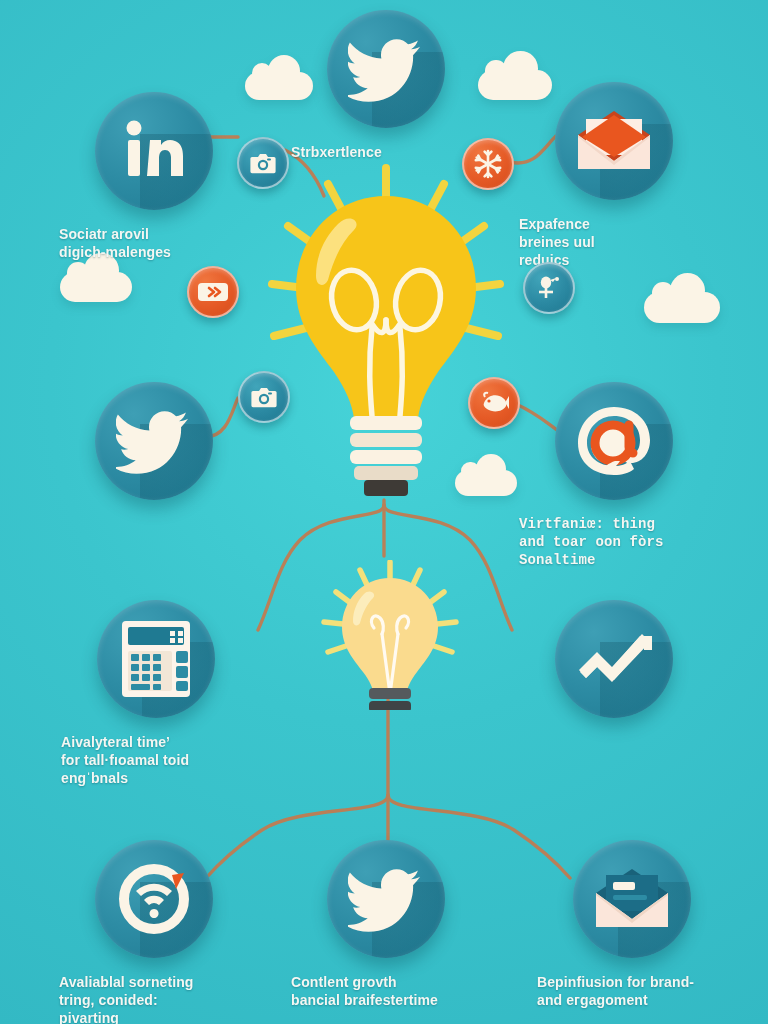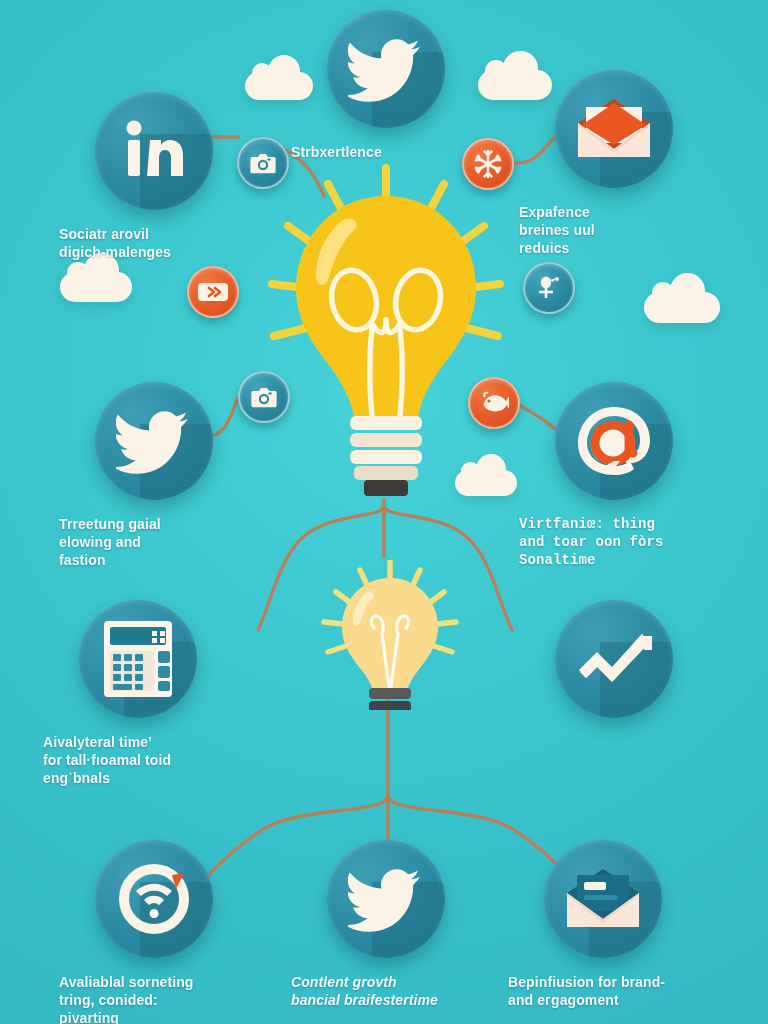--- a/index.html
+++ b/index.html
@@ -193,56 +193,55 @@
         <div class="caption">Sociatr arovil<br>digich-malenges</div>
       </div>
       <div class="node" style="left: 327px; top: 10px;">
         <div class="disc">
           <svg width="76" height="66" viewBox="0 0 76 66">
             <path fill="#fbf4e6" d="M74,9 c-3,1.4 -6,2.3 -9.3,2.7 c3.4,-2 5.9,-5.2 7.1,-9 c-3.1,1.9 -6.6,3.2 -10.3,3.9 C58.6,3.3 54.3,1.3 49.6,1.3 c-9,0 -16.3,7.3 -16.3,16.3 c0,1.3 0.1,2.5 0.4,3.7 C20.2,20.6 8.6,14.3 0.9,4.7 c-1.4,2.4 -2.2,5.2 -2.2,8.2 c0,5.7 2.9,10.7 7.3,13.6 c-2.7,-0.1 -5.2,-0.8 -7.4,-2 v0.2 c0,7.9 5.6,14.5 13.1,16 c-1.4,0.4 -2.8,0.6 -4.3,0.6 c-1,0 -2.1,-0.1 -3.1,-0.3 c2.1,6.5 8.1,11.2 15.2,11.4 c-5.6,4.4 -12.6,7 -20.2,7 c-1.3,0 -2.6,-0.1 -3.9,-0.2 c7.2,4.6 15.8,7.3 25,7.3 c30,0 46.4,-24.8 46.4,-46.4 c0,-0.7 0,-1.4 -0.1,-2.1 C69.1,15.1 71.8,12.3 74,9 z" transform="translate(1,2) scale(0.96)"></path>
           </svg>
         </div>
         <div class="caption">Strbxertlence</div>
       </div>
-      <div class="node" style="left: 555px; top: 70px;">
+      <div class="node" style="left: 555px; top: 82px;">
         <div class="disc">
           <svg width="80" height="64" viewBox="0 0 80 64">
             <g>
               <path d="M40,2 L76,26 L76,58 L4,58 L4,26 Z" fill="#c8441c"></path>
               <path d="M12,10 L68,10 L68,46 L12,46 Z" fill="#fdeee4"></path>
               <path d="M40,6 L72,28 L40,48 L8,28 Z" fill="#e9561f"></path>
               <path d="M4,26 L40,52 L76,26 L76,60 L4,60 Z" fill="#fbe6da"></path>
               <path d="M4,26 L40,52 L76,26 L76,28 L40,56 L4,28 Z" fill="#f3d7c8"></path>
             </g>
           </svg>
         </div>
         <div class="caption">Expafence<br>breines uul<br>reduics</div>
       </div>
       <div class="node" style="left: 95px; top: 382px;">
         <div class="disc">
           <svg width="76" height="66" viewBox="0 0 76 66">
             <path fill="#fbf4e6" d="M74,9 c-3,1.4 -6,2.3 -9.3,2.7 c3.4,-2 5.9,-5.2 7.1,-9 c-3.1,1.9 -6.6,3.2 -10.3,3.9 C58.6,3.3 54.3,1.3 49.6,1.3 c-9,0 -16.3,7.3 -16.3,16.3 c0,1.3 0.1,2.5 0.4,3.7 C20.2,20.6 8.6,14.3 0.9,4.7 c-1.4,2.4 -2.2,5.2 -2.2,8.2 c0,5.7 2.9,10.7 7.3,13.6 c-2.7,-0.1 -5.2,-0.8 -7.4,-2 v0.2 c0,7.9 5.6,14.5 13.1,16 c-1.4,0.4 -2.8,0.6 -4.3,0.6 c-1,0 -2.1,-0.1 -3.1,-0.3 c2.1,6.5 8.1,11.2 15.2,11.4 c-5.6,4.4 -12.6,7 -20.2,7 c-1.3,0 -2.6,-0.1 -3.9,-0.2 c7.2,4.6 15.8,7.3 25,7.3 c30,0 46.4,-24.8 46.4,-46.4 c0,-0.7 0,-1.4 -0.1,-2.1 C69.1,15.1 71.8,12.3 74,9 z" transform="translate(1,2) scale(0.96)"></path>
           </svg>
         </div>
-        <div class="caption">Trreetung gaial<br>elowing and<br>fastion</div>
       </div>
       <div class="node" style="left: 555px; top: 382px; font-family: Liberation Mono, monospace;">
         <div class="disc">
           <svg width="82" height="76" viewBox="0 0 82 76">
             <g>
               <path d="M41,4 C21,4 5,20 5,40 C5,60 21,72 41,72 C49,72 56,70 61,66 L57,58 C53,61 48,63 41,63 C26,63 14,54 14,40 C14,25 26,13 41,13 C56,13 67,23 67,37 C67,45 64,50 60,50 C57,50 55,48 55,44 L55,22 L46,22 L46,26 C43,23 39,21 35,21 C25,21 18,30 18,41 C18,52 25,60 35,60 C40,60 44,58 47,54 C49,58 53,60 58,60 C69,60 77,50 77,37 C77,18 62,4 41,4 Z" fill="#fbf4e6"></path>
               <circle cx="40" cy="40" r="18" fill="none" stroke="#e9561f" stroke-width="9"></circle>
               <path d="M56,22 L56,44 C56,48 58,50 60,50" stroke="#e9561f" stroke-width="9" fill="none" stroke-linecap="round"></path>
               <path d="M47,58 C42,66 34,70 28,70 C30,64 36,60 42,58 Z" fill="#fbf4e6"></path>
             </g>
           </svg>
         </div>
         <div class="caption">Virtfaniœ: thing<br>and toar oon fòrs<br>Sonaltime</div>
       </div>
-      <div class="node" style="left: 79px; top: 600px;">
+      <div class="node" style="left: 97px; top: 600px;">
         <div class="disc">
           <svg width="76" height="80" viewBox="0 0 76 80">
             <g>
               <rect x="4" y="2" width="68" height="76" rx="4" fill="#fdf4ea"></rect>
               <rect x="10" y="8" width="56" height="18" rx="2" fill="#1f7a92"></rect>
               <rect x="52" y="12" width="5" height="5" fill="#fdf4ea"></rect>
               <rect x="60" y="12" width="5" height="5" fill="#fdf4ea"></rect>
               <rect x="52" y="19" width="5" height="5" fill="#fdf4ea"></rect>
               <rect x="60" y="19" width="5" height="5" fill="#fdf4ea"></rect>
               <rect x="10" y="32" width="44" height="40" rx="2" fill="#f2e6d6"></rect>
@@ -284,29 +283,29 @@
                 <path d="M40,50 a4.5,4.5 0 1,0 0.1,0 Z"></path>
                 <path d="M30,41 a14,14 0 0,1 20,0 l-5,5 a8,8 0 0,0 -10,0 Z"></path>
                 <path d="M22,32 a26,26 0 0,1 36,0 l-5,5 a19,19 0 0,0 -26,0 Z"></path>
               </g>
               <path d="M58,16 L70,14 L62,30 Z" fill="#e9561f"></path>
             </g>
           </svg>
         </div>
         <div class="caption">Avaliablal sorneting<br>tring, conided:<br>pivarting</div>
       </div>
-      <div class="node" style="left: 327px; top: 840px; font-style: italic;">
+      <div class="node" style="left: 327px; top: 840px;">
         <div class="disc">
           <svg width="76" height="66" viewBox="0 0 76 66">
             <path fill="#fbf4e6" d="M74,9 c-3,1.4 -6,2.3 -9.3,2.7 c3.4,-2 5.9,-5.2 7.1,-9 c-3.1,1.9 -6.6,3.2 -10.3,3.9 C58.6,3.3 54.3,1.3 49.6,1.3 c-9,0 -16.3,7.3 -16.3,16.3 c0,1.3 0.1,2.5 0.4,3.7 C20.2,20.6 8.6,14.3 0.9,4.7 c-1.4,2.4 -2.2,5.2 -2.2,8.2 c0,5.7 2.9,10.7 7.3,13.6 c-2.7,-0.1 -5.2,-0.8 -7.4,-2 v0.2 c0,7.9 5.6,14.5 13.1,16 c-1.4,0.4 -2.8,0.6 -4.3,0.6 c-1,0 -2.1,-0.1 -3.1,-0.3 c2.1,6.5 8.1,11.2 15.2,11.4 c-5.6,4.4 -12.6,7 -20.2,7 c-1.3,0 -2.6,-0.1 -3.9,-0.2 c7.2,4.6 15.8,7.3 25,7.3 c30,0 46.4,-24.8 46.4,-46.4 c0,-0.7 0,-1.4 -0.1,-2.1 C69.1,15.1 71.8,12.3 74,9 z" transform="translate(1,2) scale(0.96)"></path>
           </svg>
         </div>
         <div class="caption">Contlent grovth<br>bancial braifestertime</div>
       </div>
-      <div class="node" style="left: 544px; top: 840px;">
+      <div class="node" style="left: 573px; top: 840px;">
         <div class="disc">
           <svg width="80" height="64" viewBox="0 0 80 64">
             <g>
               <path d="M40,2 L76,26 L76,58 L4,58 L4,26 Z" fill="#19627a"></path>
               <path d="M14,8 L66,8 L66,44 L14,44 Z" fill="#1c6d87"></path>
               <rect x="21" y="15" width="22" height="8" rx="2" fill="#fbf4e6"></rect>
               <rect x="21" y="28" width="34" height="5" rx="2" fill="#2d8ca4"></rect>
               <path d="M4,26 L40,52 L76,26 L76,60 L4,60 Z" fill="#fbe6da"></path>
               <path d="M4,26 L40,52 L76,26 L76,28 L40,56 L4,28 Z" fill="#f0d6c5"></path>
             </g>

